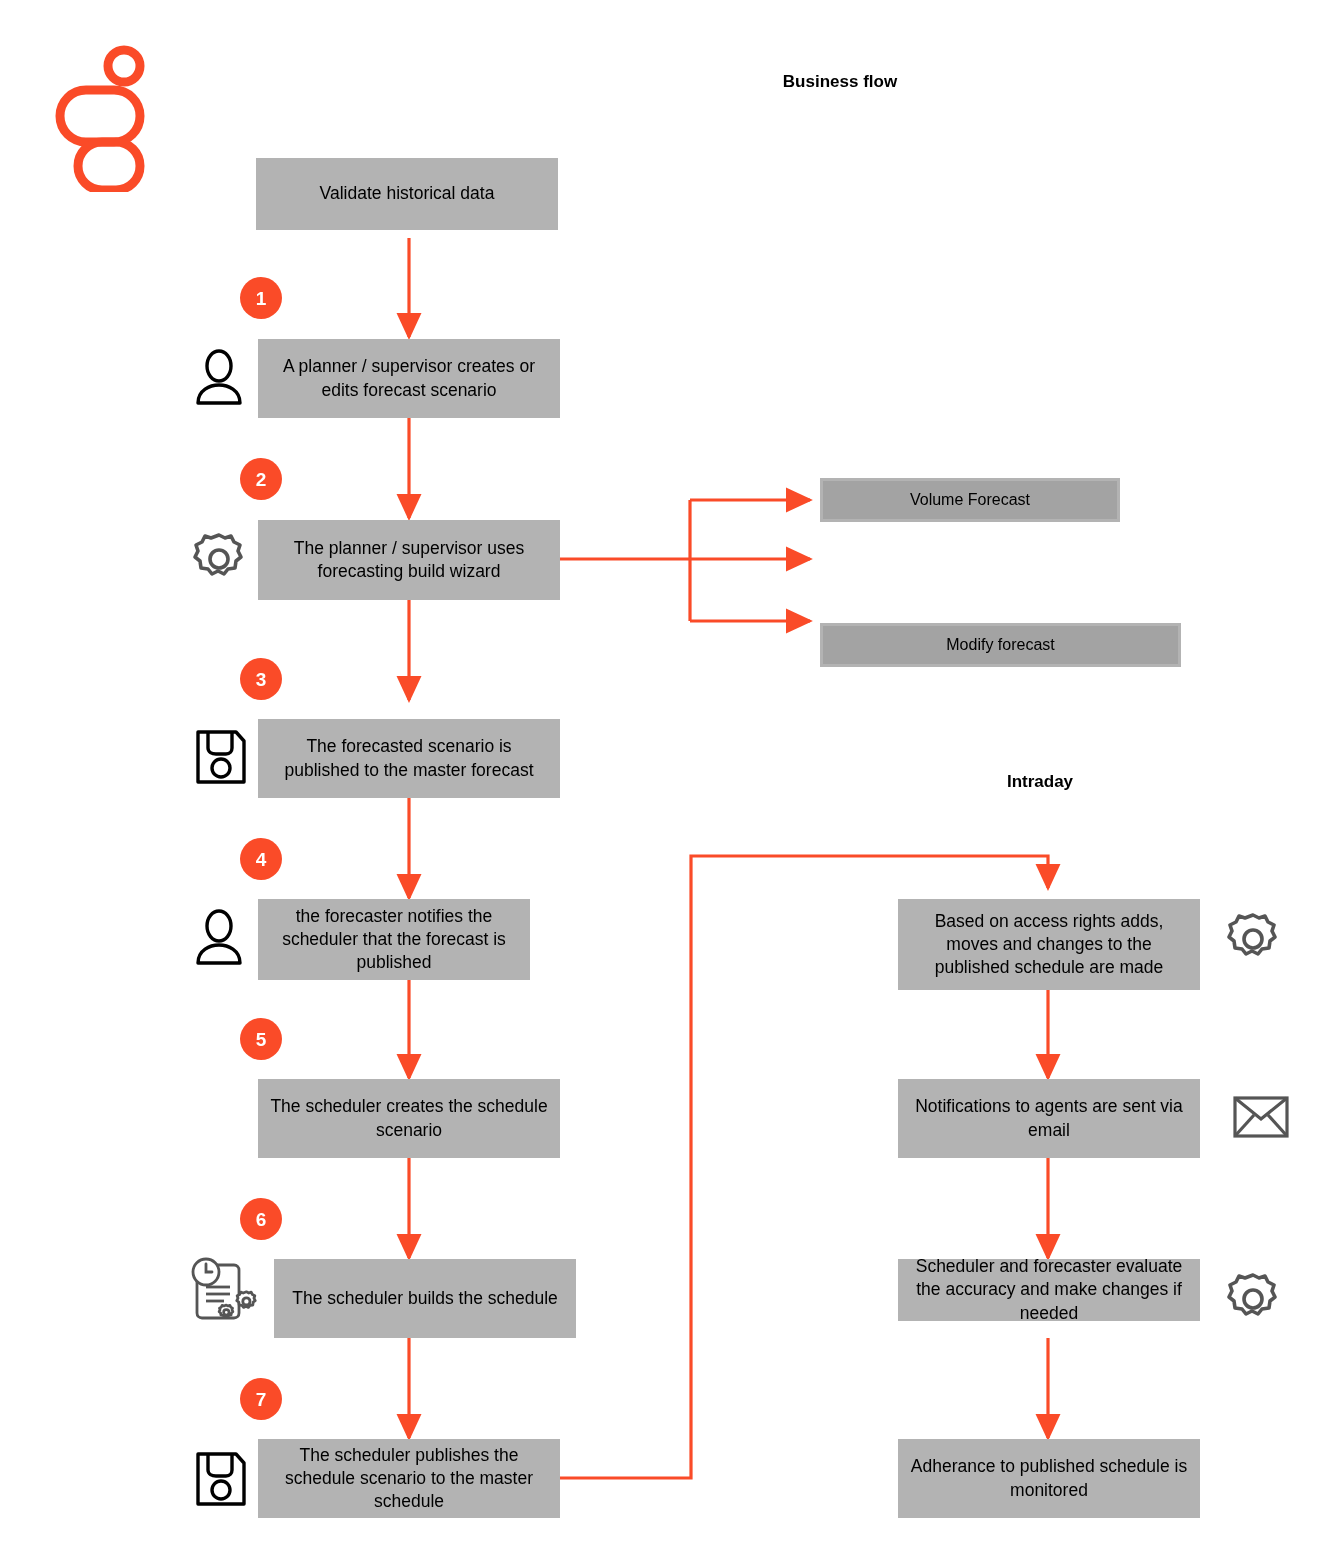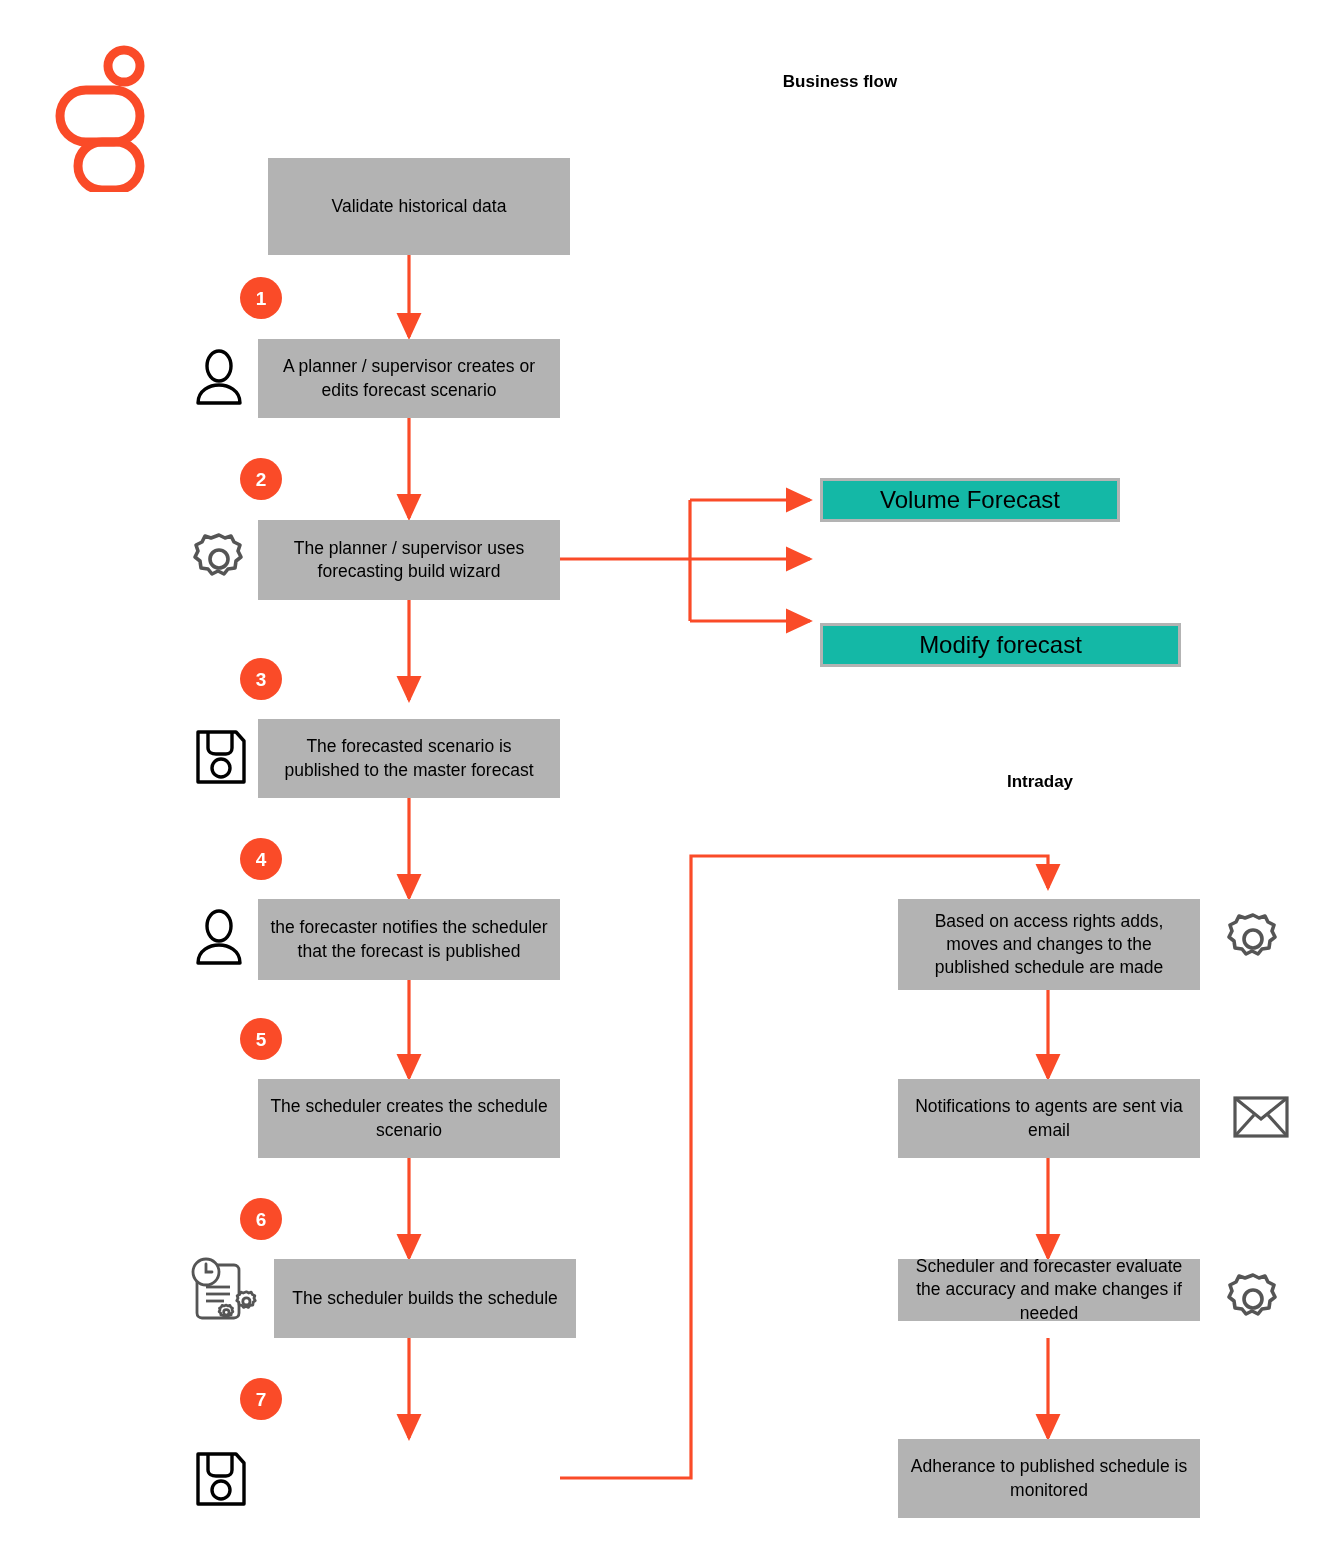--- a/index.html
+++ b/index.html
@@ -52,24 +52,24 @@
     justify-content: center;
     text-align: center;
     padding: 4px 10px;
     box-sizing: border-box;
   }
   .box-text { display: block; width: 100%; }
 
   
   .obox {
     position: absolute;
-    background: #14b8a6;
+    background: #a3a3a3;
     border: 3px solid #b3b3b3;
     color: #000000;
-    font-size: 24px;
+    font-size: 16px;
     display: flex;
     align-items: center;
     justify-content: center;
     text-align: center;
     box-sizing: border-box;
   }
 
   
   .step {
     position: absolute;
@@ -141,48 +141,51 @@
       <path d="M690,621 L810,621" marker-end="url(#arw)"></path>
 
       <path d="M560,1478 L691,1478 L691,856 L1048,856 L1048,888" marker-end="url(#arw)"></path>
 
       <line x1="1048" y1="990" x2="1048" y2="1078" marker-end="url(#arw)"></line>
       <line x1="1048" y1="1158" x2="1048" y2="1258" marker-end="url(#arw)"></line>
       <line x1="1048" y1="1338" x2="1048" y2="1438" marker-end="url(#arw)"></line>
     </g>
   </svg>
 
-  <div class="box" style="left:268px; top:158px; width:302px; height:97px;">
+  <div class="box" style="left:256px; top:158px; width:302px; height:72px;">
     <span class="box-text">Validate historical data</span>
   </div>
 
   <div class="box" style="left:258px; top:339px; width:302px; height:79px;">
     <span class="box-text">A planner / supervisor creates or edits forecast scenario</span>
   </div>
 
   <div class="box" style="left:258px; top:520px; width:302px; height:80px;">
     <span class="box-text">The planner / supervisor uses forecasting build wizard</span>
   </div>
 
   <div class="box" style="left:258px; top:719px; width:302px; height:79px;">
     <span class="box-text">The forecasted scenario is published to the master forecast</span>
   </div>
 
-  <div class="box" style="left:258px; top:899px; width:302px; height:81px;">
+  <div class="box" style="left:258px; top:899px; width:272px; height:81px;">
     <span class="box-text">the forecaster notifies the scheduler that the forecast is published</span>
   </div>
 
   <div class="box" style="left:258px; top:1079px; width:302px; height:79px;">
     <span class="box-text">The scheduler creates the schedule scenario</span>
   </div>
 
   <div class="box" style="left:258px; top:1259px; width:302px; height:79px;margin-left:16px;">
     <span class="box-text">The scheduler builds the schedule</span>
   </div>
 
+  <div class="box" style="left:258px; top:1439px; width:302px; height:79px;">
+    <span class="box-text">The scheduler publishes the schedule scenario to the master schedule</span>
+  </div>
 
   <div class="step" style="left:240px; top:277px;">1</div>
   <div class="step" style="left:240px; top:458px;">2</div>
   <div class="step" style="left:240px; top:658px;">3</div>
   <div class="step" style="left:240px; top:838px;">4</div>
   <div class="step" style="left:240px; top:1018px;">5</div>
   <div class="step" style="left:240px; top:1198px;">6</div>
   <div class="step" style="left:240px; top:1378px;">7</div>
 
   <svg class="icon" style="left:188px; top:348px;" width="62" height="62" viewBox="0 0 62 62">

